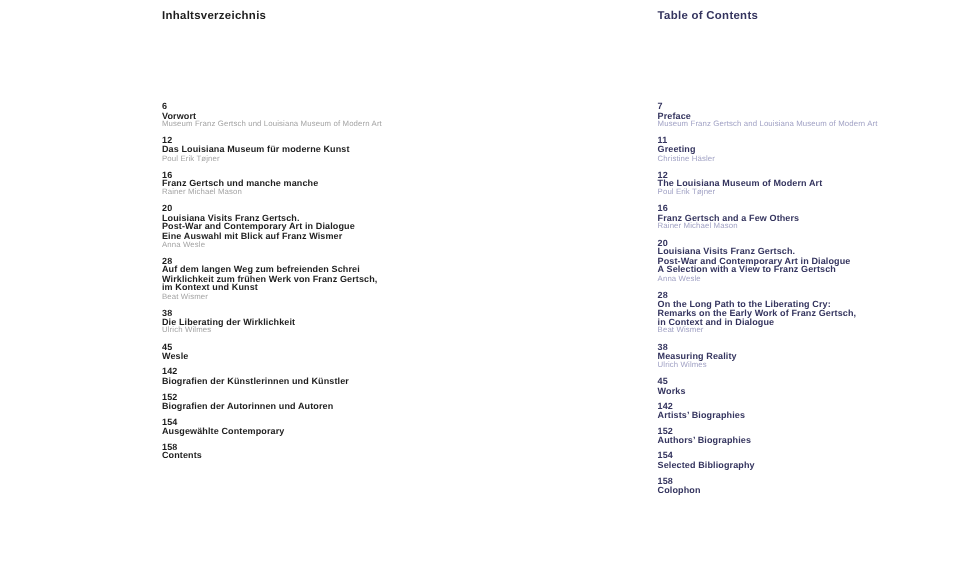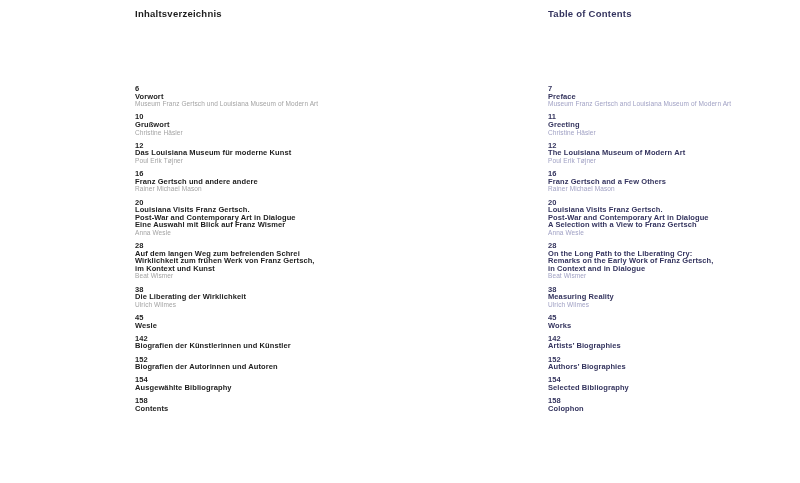--- a/index.html
+++ b/index.html
@@ -68,32 +68,27 @@
 
   <div class="page page-left">
     <h1>Inhaltsverzeichnis</h1>
     <div class="entries">
         <div class="entry">
           <div class="num">6</div>
           <div class="title">Vorwort</div>
           <div class="author">Museum Franz Gertsch und Louisiana Museum of Modern Art</div>
         </div>
         <div class="entry">
-          <div class="num">10</div>
-          <div class="title">Grußwort</div>
-          <div class="author">Christine Häsler</div>
-        </div>
-        <div class="entry">
           <div class="num">12</div>
           <div class="title">Das Louisiana Museum für moderne Kunst</div>
           <div class="author">Poul Erik Tøjner</div>
         </div>
         <div class="entry">
           <div class="num">16</div>
-          <div class="title">Franz Gertsch und andere andere</div>
+          <div class="title">Franz Gertsch und manche manche</div>
           <div class="author">Rainer Michael Mason</div>
         </div>
         <div class="entry">
           <div class="num">20</div>
           <div class="title">Louisiana Visits Franz Gertsch.</div>
           <div class="title">Post-War and Contemporary Art in Dialogue</div>
           <div class="title">Eine Auswahl mit Blick auf Franz Wismer</div>
           <div class="author">Anna Wesle</div>
         </div>
         <div class="entry">
@@ -115,21 +110,21 @@
         <div class="entry">
           <div class="num">142</div>
           <div class="title">Biografien der Künstlerinnen und Künstler</div>
         </div>
         <div class="entry">
           <div class="num">152</div>
           <div class="title">Biografien der Autorinnen und Autoren</div>
         </div>
         <div class="entry">
           <div class="num">154</div>
-          <div class="title">Ausgewählte Bibliography</div>
+          <div class="title">Ausgewählte Contemporary</div>
         </div>
         <div class="entry">
           <div class="num">158</div>
           <div class="title">Contents</div>
         </div>
       </div>
   </div>
 
   <div class="page page-right">
     <h1>Table of Contents</h1>

